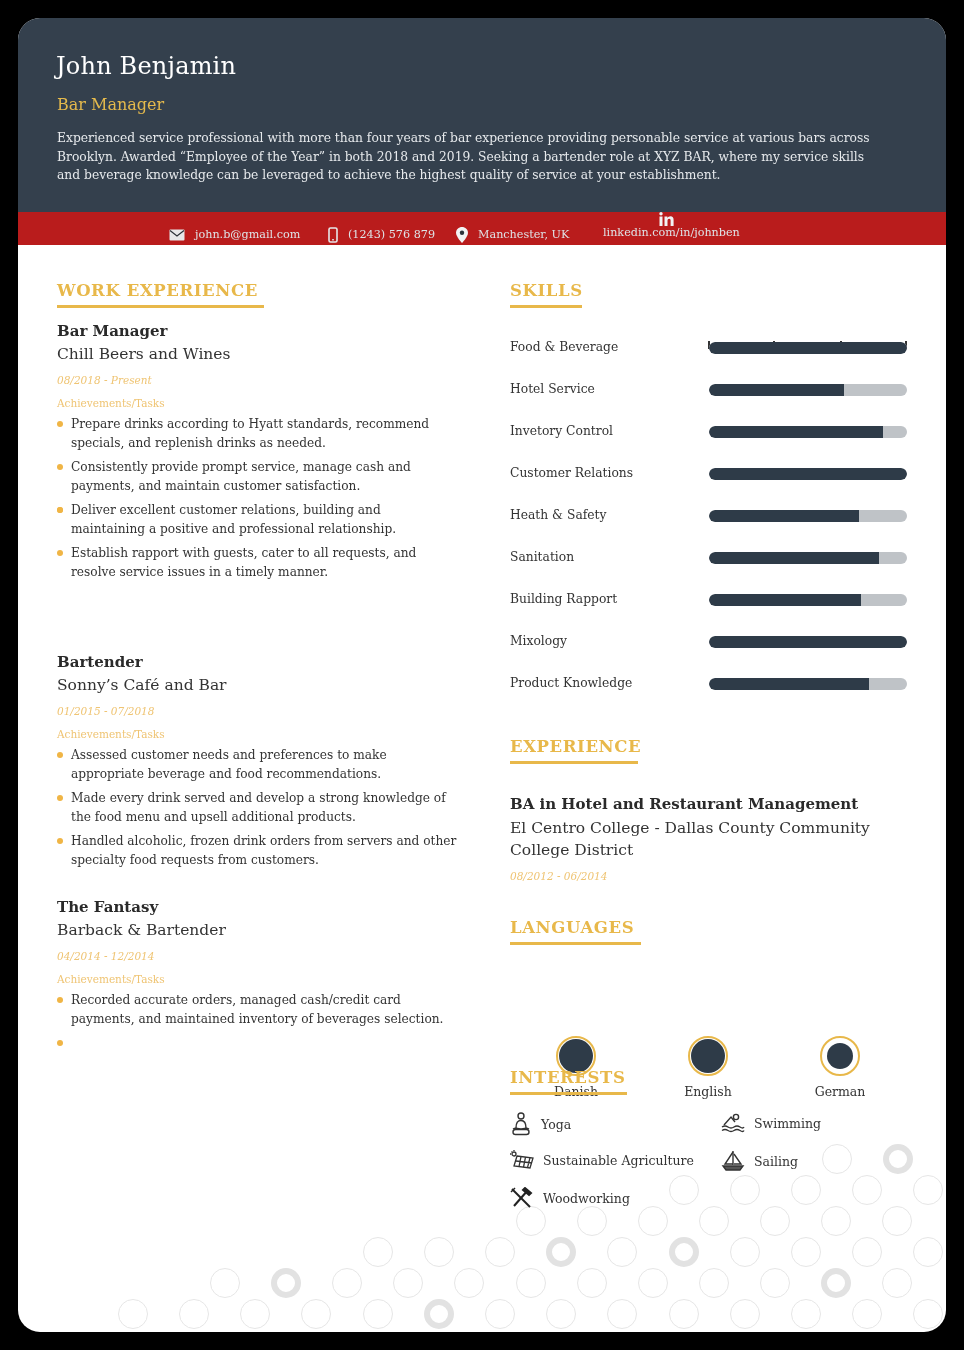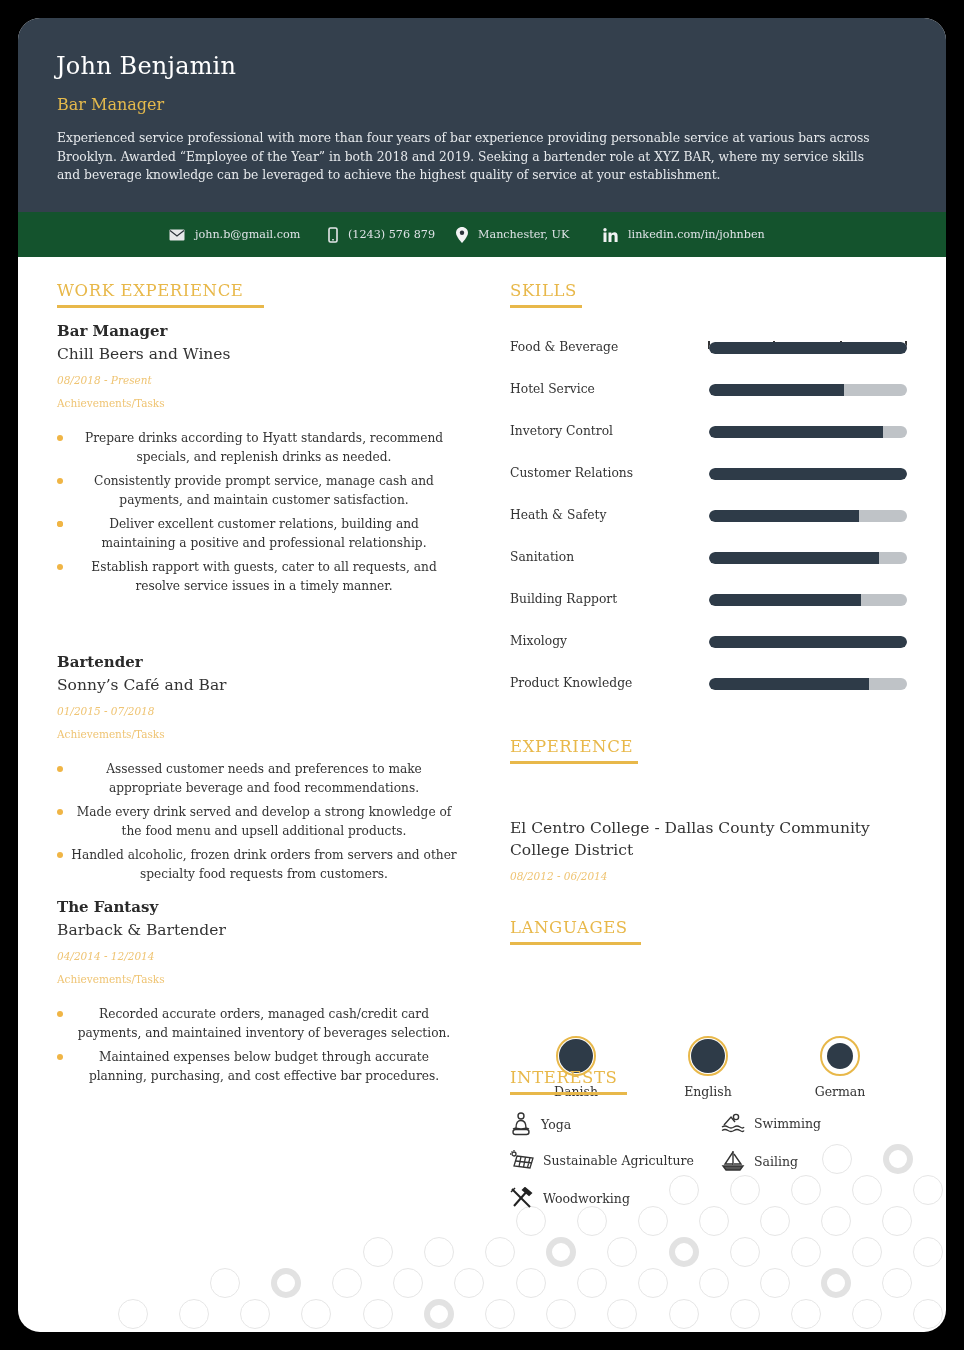--- a/index.html
+++ b/index.html
@@ -6,33 +6,33 @@
   html, body { width: 964px; height: 1350px; background: #000; overflow: hidden; }
   body { font-family: "DejaVu Serif", serif; position: relative; }
   .page {
     position: absolute; left: 18px; top: 18px; width: 928px; height: 1314px;
     background: #fff; border-radius: 22px; overflow: hidden;
   }
   .header { position: absolute; left: 0; top: 0; width: 928px; height: 194px; background: #34404d; }
   .name { position: absolute; left: 38px; top: 34px; font-size: 24px; color: #fff; font-family: "DejaVu Serif", serif; letter-spacing: 0.2px; }
   .role { position: absolute; left: 39px; top: 77px; font-size: 16px; color: #e4b94c; }
   .summary { position: absolute; left: 39px; top: 111px; width: 830px; font-size: 12.3px; line-height: 18.5px; color: #e6e9ec; }
-  .contact-bar { position: absolute; left: 0; top: 194px; width: 928px; height: 45px; background: #14532d; }
+  .contact-bar { position: absolute; left: 0; top: 194px; width: 928px; height: 33px; background: #b91c1c; }
   .contact { position: absolute; top: 0; height: 45px; display: flex; align-items: center; font-size: 11.2px; color: #dfe3e7; }
   .contact svg { margin-right: 10px; }
 
-  .section-title { position: absolute; font-size: 16.5px; font-weight: normal; color: #e8b84a; letter-spacing: 0.6px; }
+  .section-title { position: absolute; font-size: 16.5px; font-weight: bold; color: #e8b84a; letter-spacing: 0.6px; }
   .section-underline { position: absolute; height: 3px; background: #e8b84a; }
 
   .job { position: absolute; left: 39px; width: 400px; }
   .job-title { font-size: 15px; font-weight: bold; color: #2a2a2a; line-height: 20px; }
   .job-company { font-size: 15.5px; color: #333; line-height: 26px; }
   .job-date { font-size: 10.5px; font-style: italic; color: #efc473; line-height: 14px; margin-top: 6px; }
   .job-ach { font-size: 10.5px; color: #efc473; line-height: 14px; margin-top: 9px; }
-  .bullets { list-style: none; margin-top: 19px; text-align: center; }
+  .bullets { list-style: none; margin-top: 5px; }
   .bullets li { position: relative; padding-left: 14px; font-size: 12.2px; line-height: 18.5px; color: #333; margin-bottom: 6px; }
   .bullets li .dot { position: absolute; left: 0; top: 6px; width: 6px; height: 6px; border-radius: 50%; background: #f0b545; }
 
   .skill-row { position: absolute; left: 492px; width: 398px; height: 20px; }
   .skill-label { position: absolute; left: 0; top: 2px; font-size: 12.3px; color: #333; }
   .skill-track { position: absolute; left: 199px; top: 4px; width: 198px; height: 12px; border-radius: 6px; background: #bfc3c7; overflow: hidden; }
   .skill-fill { height: 100%; background: #2e3b48; border-radius: 6px 0 0 6px; }
   .skill-fill.full { border-radius: 6px; }
   .tick { position: absolute; top: 323px; width: 2px; height: 8px; background: #333; }
 
@@ -77,21 +77,21 @@
         </svg>
       <span>(1243) 576 879</span>
     </div>
     <div class="contact" style="left:438px;">
       <svg width="12" height="16" viewBox="0 0 12 16">
           <path d="M6 0 C2.7 0 0 2.6 0 5.8 C0 10 6 16 6 16 C6 16 12 10 12 5.8 C12 2.6 9.3 0 6 0 Z" fill="#f2f3f4"></path>
           <circle cx="6" cy="5.8" r="2.2" fill="#2b323a"></circle>
         </svg>
       <span>Manchester, UK</span>
     </div>
-    <div class="contact" style="left:585px;">
+    <div class="contact" style="left:585px;flex-direction:column;">
       <svg width="15" height="14" viewBox="0 0 15 14">
           <rect x="0.5" y="4.5" width="3" height="9.5" fill="#f2f3f4"></rect>
           <circle cx="2" cy="1.8" r="1.7" fill="#f2f3f4"></circle>
           <path d="M5.5 4.5 H8.4 V6 C9 5 10 4.3 11.5 4.3 C13.6 4.3 14.6 5.6 14.6 8 V14 H11.6 V8.6 C11.6 7.5 11.2 6.8 10.2 6.8 C9.1 6.8 8.5 7.6 8.5 8.7 V14 H5.5 Z" fill="#f2f3f4"></path>
         </svg>
       <span>linkedin.com/in/johnben</span>
     </div>
   </div>
 
   <div>
@@ -182,21 +182,21 @@
     </ul>
   </div>
 
   <div class="job" style="top:879px;">
     <div class="job-title">The Fantasy</div>
     <div class="job-company">Barback &amp; Bartender</div>
     <div class="job-date">04/2014 - 12/2014</div>
     <div class="job-ach">Achievements/Tasks</div>
     <ul class="bullets">
       <li><span class="dot"></span><span>Recorded accurate orders, managed cash/credit card payments, and maintained inventory of beverages selection.</span></li>
-      <li><span class="dot"></span><span>Maintained expenses below budget through accurate planning, purchasing, and cost effective bar procedures.</span></li>
+      <li><span class="dot"></span></li>
     </ul>
   </div>
 
   <div class="section-title" style="left:492px;top:263px;">SKILLS</div>
   <div class="section-underline" style="left:492px;top:287px;width:72px;"></div>
 
   <div class="tick" style="left:690px;"></div>
   <div class="tick" style="left:755px;"></div>
   <div class="tick" style="left:822px;"></div>
   <div class="tick" style="left:887px;"></div>
@@ -251,20 +251,21 @@
   </div>
   <div class="skill-row" style="top:656px;">
     <span class="skill-label">Product Knowledge</span>
     <div class="skill-track">
         <div class="skill-fill" style="width: 81%;"></div>
       </div>
   </div>
 
   <div class="section-title" style="left:492px;top:719px;">EXPERIENCE</div>
   <div class="section-underline" style="left:492px;top:743px;width:128px;"></div>
+  <div class="edu-degree">BA in Hotel and Restaurant Management</div>
   <div class="edu-school">El Centro College - Dallas County Community College District</div>
   <div class="edu-date">08/2012 - 06/2014</div>
 
   <div class="section-title" style="left:492px;top:900px;">LANGUAGES</div>
   <div class="section-underline" style="left:492px;top:924px;width:131px;"></div>
 
   <div class="lang" style="left:508px;">
     <div class="lang-ring">
         <div class="lang-core" style="width:34px;height:34px;"></div>
       </div>

